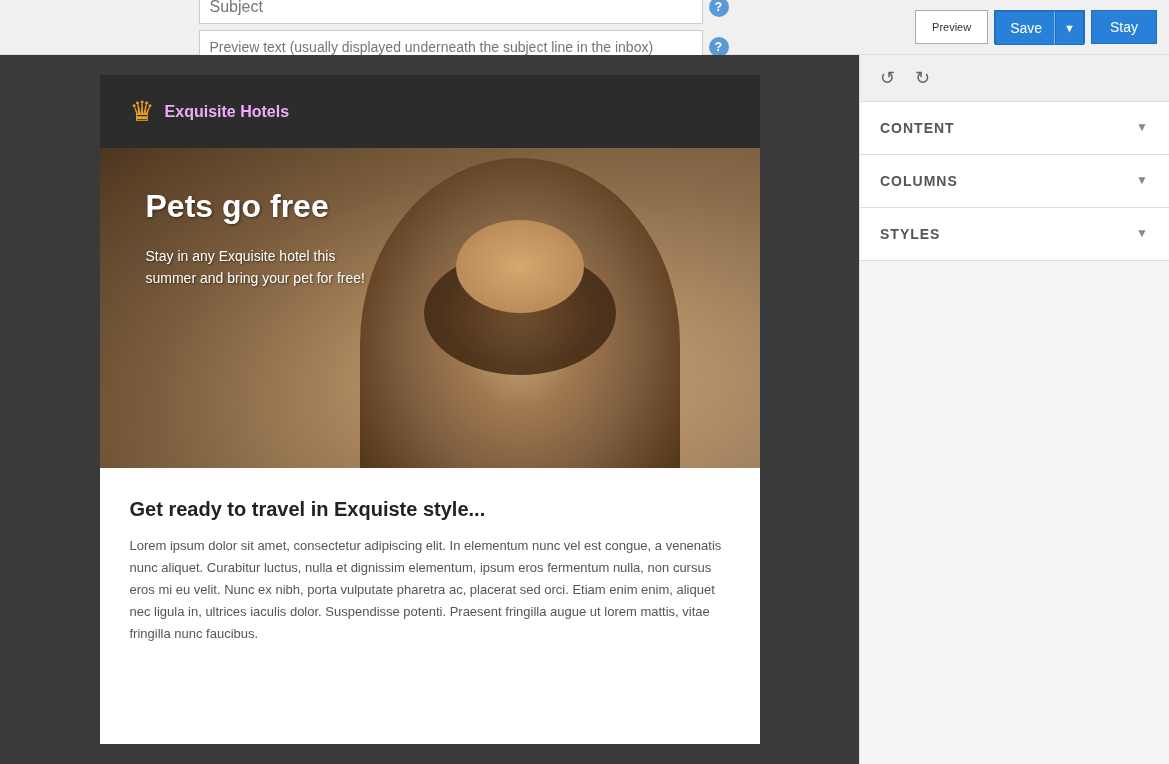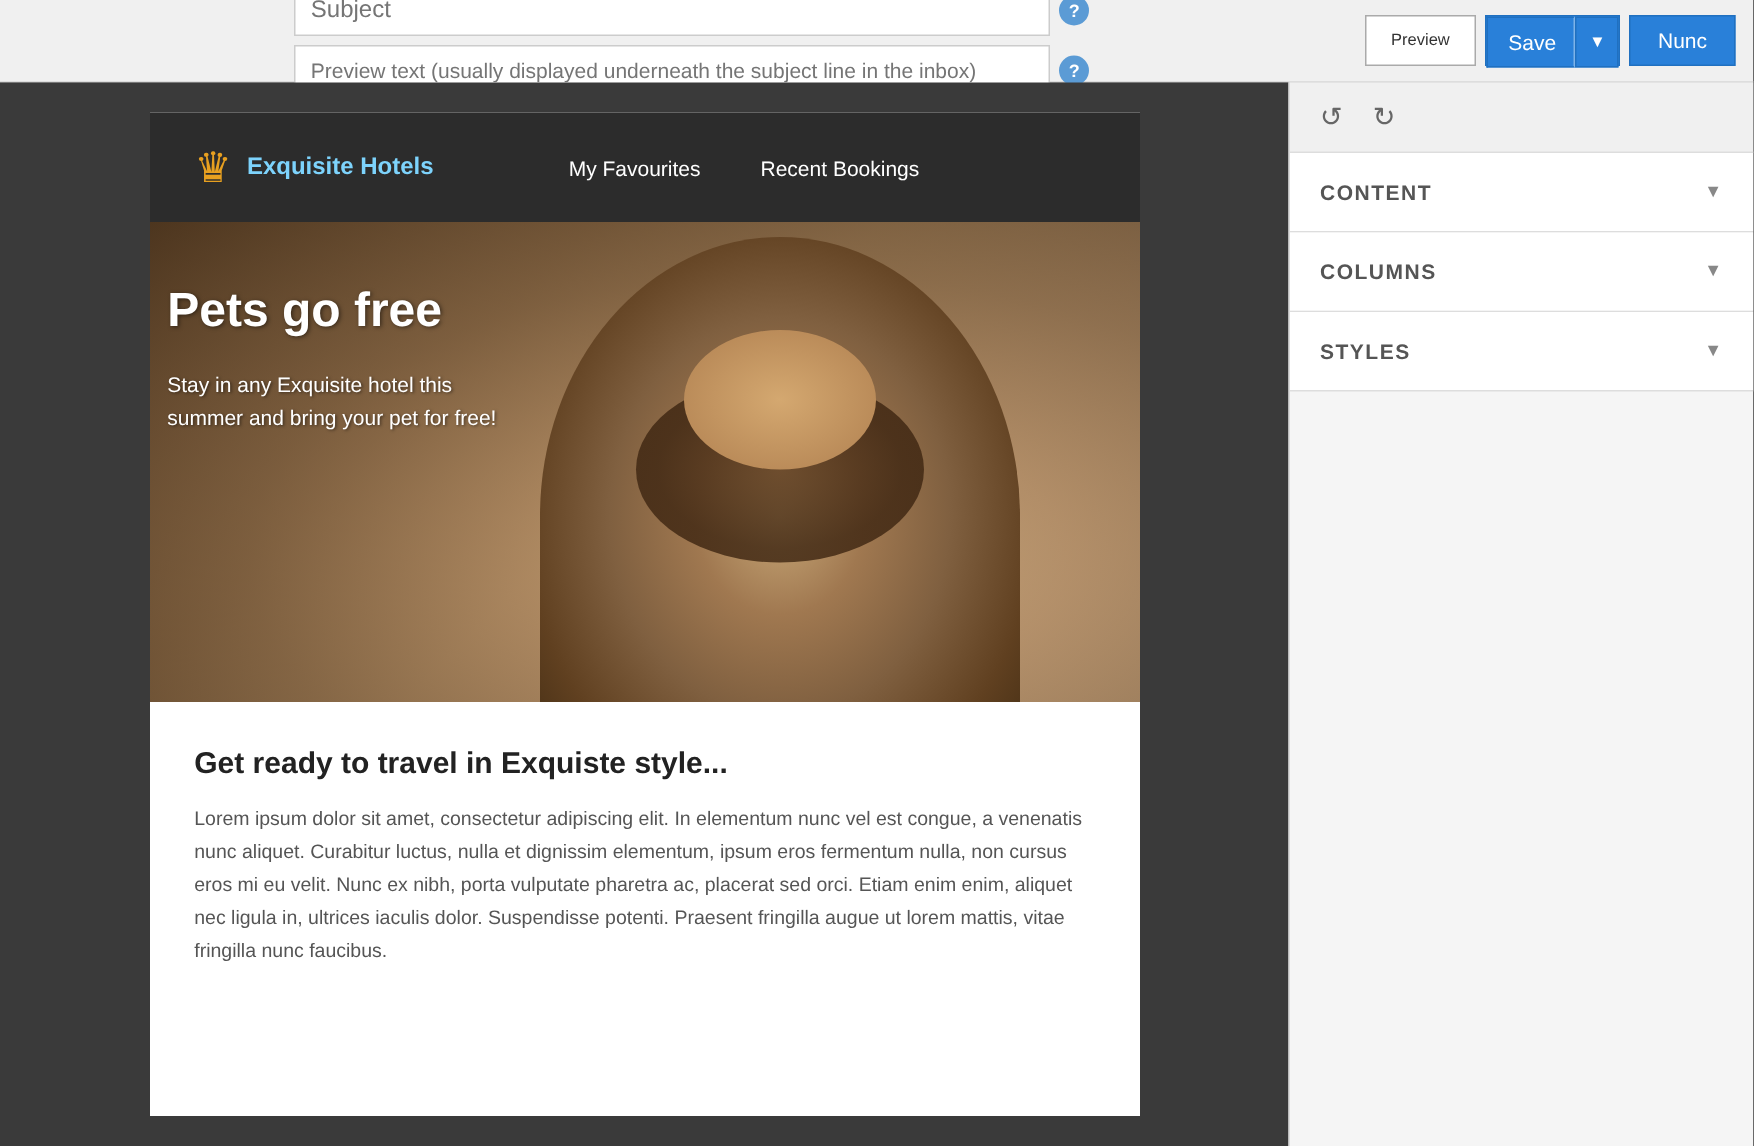--- a/index.html
+++ b/index.html
@@ -122,21 +122,21 @@
     .logo-area {
       display: flex;
       align-items: center;
       gap: 10px;
     }
     .crown-icon {
       color: #e8a020;
       font-size: 28px;
     }
     .logo-text {
-      color: #7dd3fc;
+      color: #f0abfc;
       font-size: 16px;
       font-weight: bold;
       line-height: 1.2;
     }
     .nav-links {
       display: flex;
       gap: 40px;
       margin-left: 60px;
     }
     .nav-link {
@@ -158,21 +158,21 @@
       background: linear-gradient(135deg, #6b5540 0%, #9b8060 30%, #c4a882 50%, #d4b896 70%, #e8d0b0 100%);
     }
     
     .hero-overlay {
       position: absolute; inset: 0;
       background: radial-gradient(ellipse at 65% 70%, #c4a070 0%, #a07850 30%, #705030 60%, #402810 100%);
       opacity: 0.7;
     }
     .hero-content {
       position: absolute;
-      left: 12px;
+      left: 46px;
       top: 40px;
       z-index: 2;
     }
     .hero-title {
       color: #fff;
       font-size: 32px;
       font-weight: bold;
       margin-bottom: 20px;
       text-shadow: 1px 1px 3px rgba(0,0,0,0.5);
     }
@@ -273,38 +273,34 @@
       <div class="help-icon">?</div>
     </div>
   </div>
 
   <div class="top-bar-right">
     <button class="btn-preview">Preview</button>
     <div class="btn-save-wrapper">
       <button class="btn-save btn-save-main">Save</button>
       <button class="btn-save btn-save-dropdown">▼</button>
     </div>
-    <button class="btn-next">Nunc</button>
+    <button class="btn-next">Stay</button>
   </div>
 </div>
 
 <div class="main-area">
 
   <div class="email-preview">
     <div class="email-container">
 
       <div class="email-header">
         <div class="logo-area">
           <div class="crown-icon">♛</div>
           <div class="logo-text">Exquisite
 Hotels</div>
-        </div>
-        <div class="nav-links">
-          <a class="nav-link">My Favourites</a>
-          <a class="nav-link">Recent Bookings</a>
         </div>
       </div>
 
       <div class="hero-section">
         <div class="hero-bg"></div>
         <div class="hero-overlay"></div>
 
         <div style="position:absolute; right:80px; bottom:0; width:320px; height:310px; background: radial-gradient(ellipse at 50% 60%, #c8a878 0%, #a07850 25%, #806040 50%, #604020 75%, #3c2810 100%); border-radius: 50% 50% 0 0 / 60% 60% 0 0; overflow:hidden;">
           <div style="position:absolute; top:30%; left:20%; width:60%; height:40%; background: radial-gradient(ellipse, #5c3c20 0%, #3c2410 60%); border-radius: 50%; opacity:0.8;"></div>
           <div style="position:absolute; top:20%; left:30%; width:40%; height:30%; background: radial-gradient(ellipse, #d4a870 0%, #b08050 100%); border-radius: 50%;"></div>

